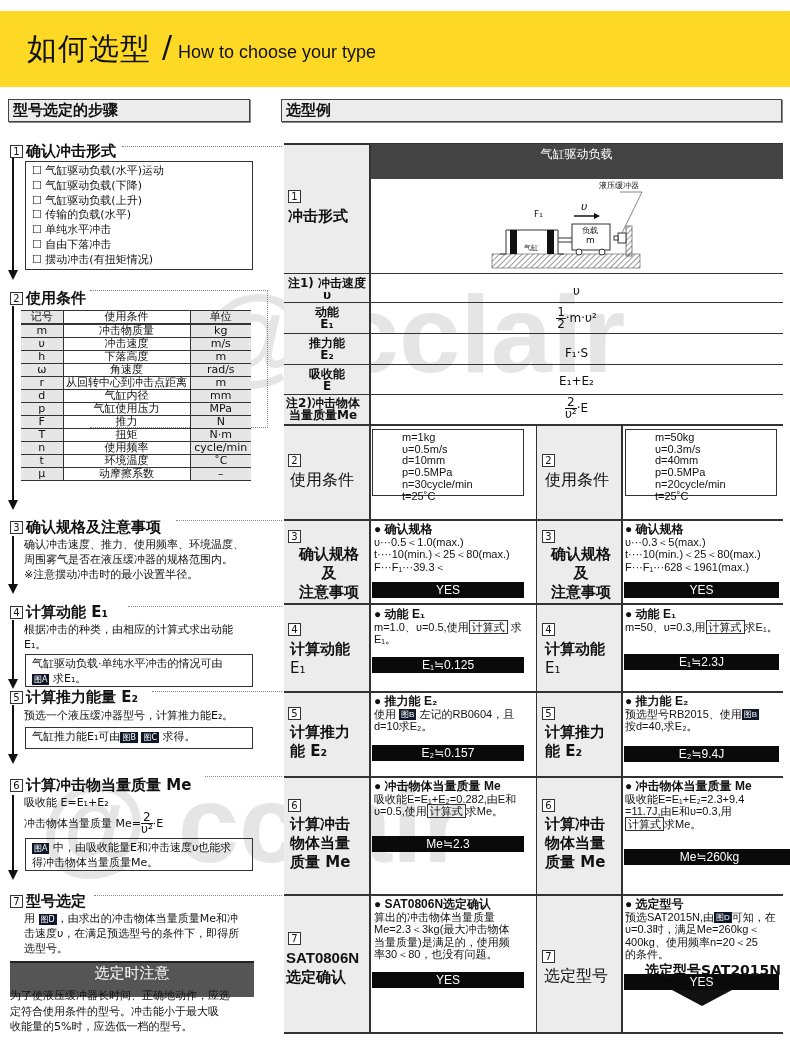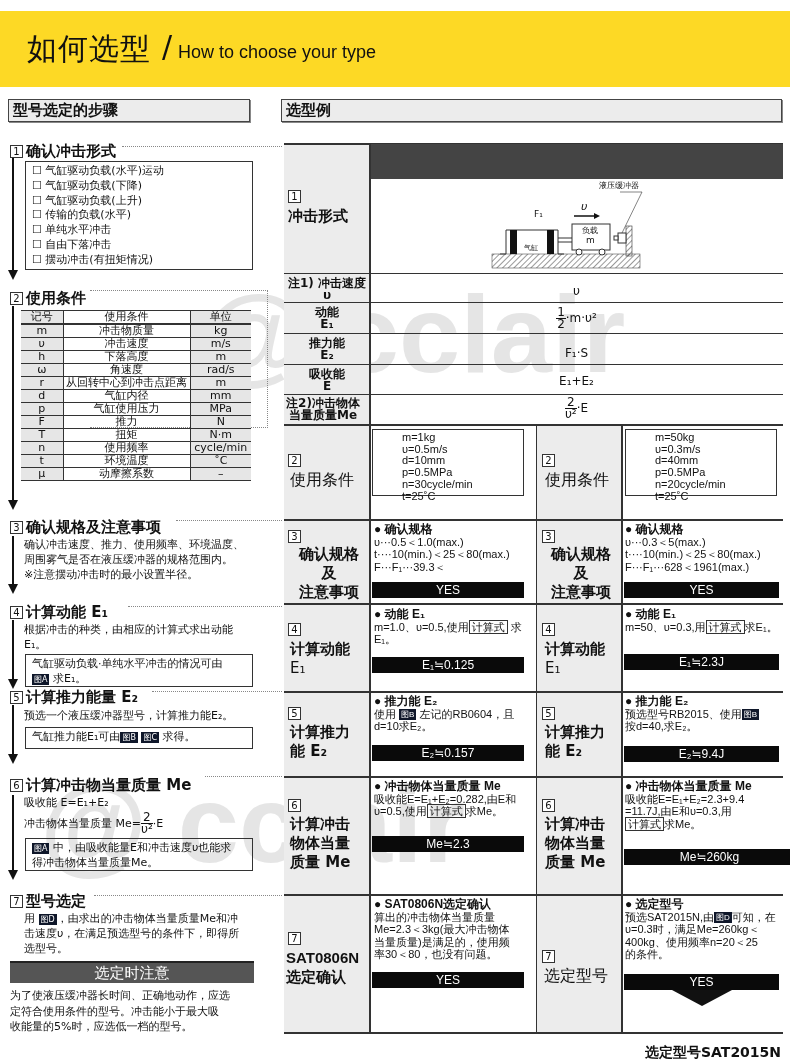--- a/index.html
+++ b/index.html
@@ -21,21 +21,21 @@
   .chk-box div::before { content: "☐ "; }
   table.cond { position: absolute; left: 21px; top: 310px; width: 230px; border-collapse: collapse; font-size: 11px; }
   table.cond td { border-bottom: 1px solid #333; text-align: center; height: 13px; line-height: 12px; padding: 0; }
   table.cond td.c1 { width: 42px; background: #e6e6e6; }
   table.cond td.c2 { width: 127px; border-left: 1px solid #333; border-right: 1px solid #333; }
   table.cond td.c3 { width: 61px; background: #e6e6e6; }
   table.cond tr.hdr td { border-top: 1px solid #333; border-bottom: 2px solid #333; }
   .desc { position: absolute; left: 24px; font-size: 11px; line-height: 15px; }
   .note-box { position: absolute; left: 25px; border: 1px solid #333; font-size: 11px; line-height: 15px; padding: 1px 6px; }
   .tag { display: inline-block; background: #0f172a; color: #fff; font-size: 8px; padding: 0 2px; line-height: 11px; vertical-align: middle; }
-  .caution-bar { position: absolute; left: 10px; top: 961px; width: 244px; height: 22px; background: #555; border-top: 2px solid #222; color: #fff; text-align: center; font-size: 15px; line-height: 20px; }
+  .caution-bar { position: absolute; left: 10px; top: 961px; width: 244px; height: 36px; background: #555; border-top: 2px solid #222; color: #fff; text-align: center; font-size: 15px; line-height: 20px; }
   .cell-lbl { position: absolute; background: #ececec; border-right: 1px solid #333; }
   .hline { position: absolute; left: 284px; width: 499px; height: 2px; background: #333; }
   .hthin { position: absolute; left: 284px; width: 499px; height: 1px; background: #333; }
   .vdiv { position: absolute; width: 1px; background: #333; }
   .lbl-text { position: absolute; font-size: 15px; line-height: 19px; font-weight: bold; color: #111; }
   .lbl-small { position: absolute; font-size: 12px; line-height: 12px; font-weight: bold; text-align: center; }
   .formula { position: absolute; left: 370px; width: 413px; text-align: center; font-size: 12px; }
   .frac { display: inline-block; vertical-align: middle; text-align: center; font-size: 12px; line-height: 11px; }
   .frac .n { display: block; border-bottom: 1px solid #111; padding: 0 1px; }
   .frac .d { display: block; }
@@ -244,20 +244,21 @@
   <div>为了使液压缓冲器长时间、正确地动作，应选</div>
   <div>定符合使用条件的型号。冲击能小于最大吸</div>
   <div>收能量的5%时，应选低一档的型号。</div>
 </div>
 
 <div class="cell-lbl" style="left:284px;top:144px;width:86px;height:753px;"></div>
 <div class="cell-lbl" style="left:536px;top:426px;width:86px;height:471px;border-left:1px solid #333;"></div>
 
 <div class="hline" style="top:143px;"></div>
 <div class="dark-header">
+  <div>气缸驱动负载</div>
 </div>
 
 <span class="num-box" style="position:absolute;left:288px;top:190px;">1</span>
 <div class="lbl-text" style="left:288px;top:207px;">冲击形式</div>
 <div style="position:absolute;left:490px;top:178px;width:180px;height:92px;">
   <svg width="180" height="92" viewBox="0 0 180 92">
     <defs>
         <pattern id="hatch" width="4" height="4" patternUnits="userSpaceOnUse" patternTransform="rotate(45)">
           <line x1="0" y1="0" x2="0" y2="4" stroke="#333" stroke-width="1"></line>
         </pattern>
@@ -468,17 +469,17 @@
 <div class="black-bar" style="left:372px;top:972px;width:152px;">YES</div>
 <div class="rc" style="left:625px;top:898px;width:164px;">
     <div class="bullet-title">选定型号</div>
     <div><span>预选SAT2015N,由</span><span class="tag">图D</span><span>可知，在</span></div>
     <div>υ=0.3时，满足Me=260kg＜</div>
     <div>400kg、使用频率n=20＜25</div>
     <div>的条件。</div>
   </div>
 <div class="black-bar" style="left:624px;top:974px;width:155px;">YES</div>
 <div style="position:absolute;left:672px;top:990px;width:0;height:0;border-left:30px solid transparent;border-right:30px solid transparent;border-top:16px solid #111;"></div>
-<div style="position:absolute;left:645px;top:1044px;font-size:14px;font-weight:bold;">选定型号SAT2015N</div>
+<div style="position:absolute;left:645px;top:962px;font-size:14px;font-weight:bold;">选定型号SAT2015N</div>
 <div class="hline" style="top:1032px;"></div>
 
 <div class="vdiv" style="left:370px;top:144px;height:888px;"></div>
 <div class="vdiv" style="left:622px;top:426px;height:606px;"></div>
 
 </body></html>

